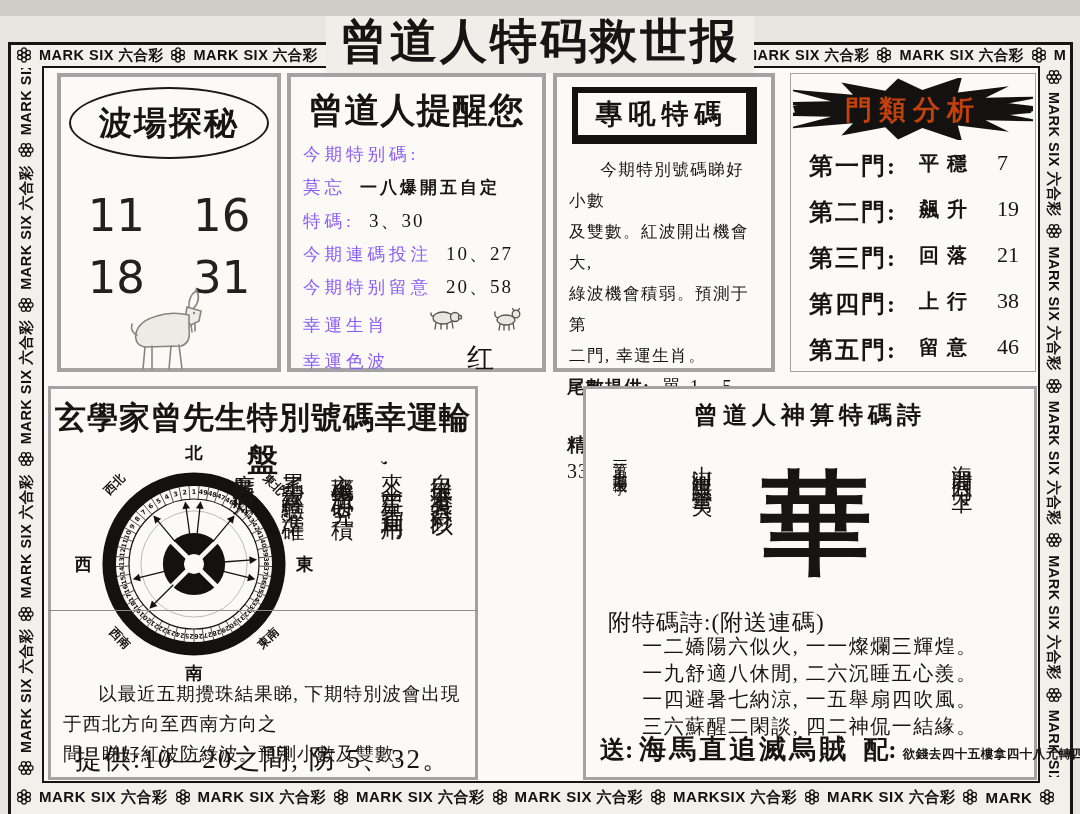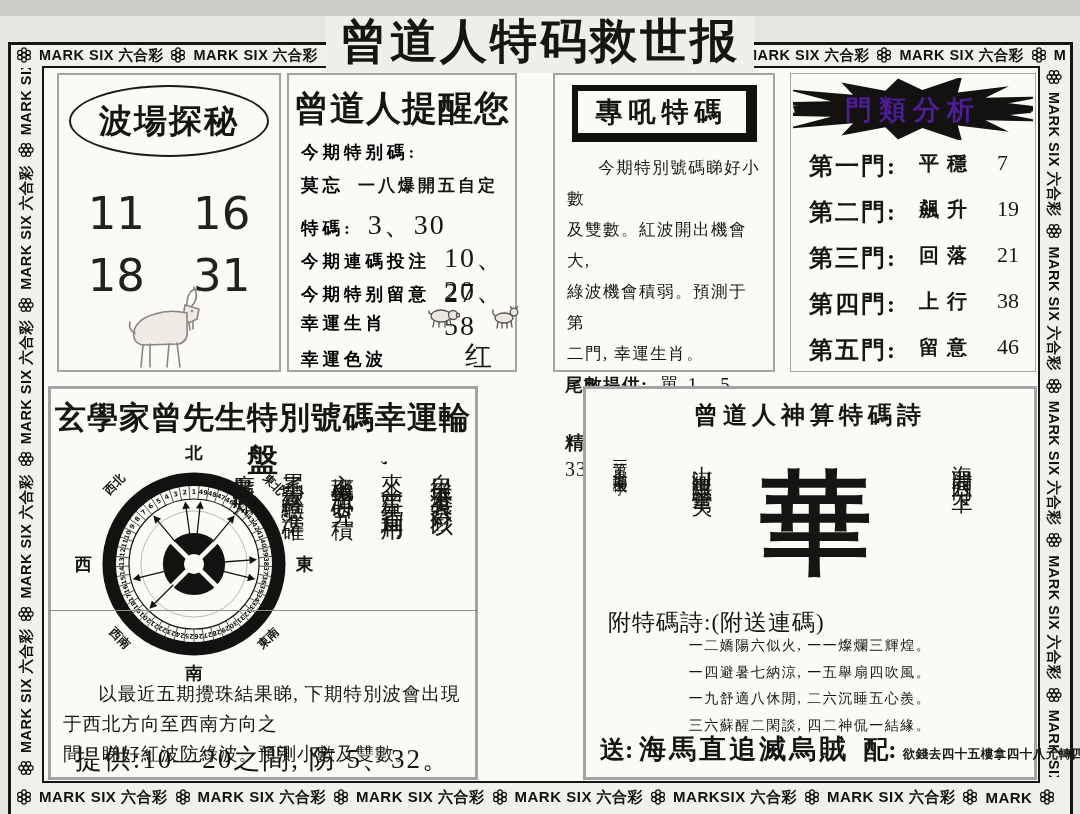--- a/index.html
+++ b/index.html
@@ -19,38 +19,38 @@
   #strip-left{left:12px;top:760px;width:708px;height:28px;transform:rotate(-90deg);transform-origin:0 0;}
   #strip-right{left:1068px;top:53px;width:708px;height:28px;transform:rotate(90deg);transform-origin:0 0;}
 
   
   .masthead{position:absolute;left:50%;top:-6px;transform:translateX(-50%);background:#f0eee8;padding:0 14px;
             font-size:47px;font-weight:900;letter-spacing:3px;z-index:5;white-space:nowrap;}
   .mast-bar{position:absolute;top:31px;width:42px;height:4px;background:#171513;z-index:4;}
   #mast-bar-l{left:330px;} #mast-bar-r{left:708px;}
 
   
-  .box{position:absolute;background:#fbfaf6;border:2px solid #a3a3a3;box-sizing:border-box;}
+  .box{position:absolute;background:#fbfaf6;border:4px solid #a3a3a3;box-sizing:border-box;}
 
   
   #box-bochang{left:57px;top:57px;width:224px;height:299px;}
   .ellipse-title{margin:10px auto 0;width:196px;height:68px;border:2px solid #1b1916;border-radius:50%;
                  display:flex;align-items:center;justify-content:center;font-size:33px;font-weight:700;letter-spacing:2px;}
   .lucky-nums{margin-top:26px;text-align:center;font-family:"DejaVu Sans","Liberation Sans",sans-serif;
               font-size:45px;font-weight:400;color:#232120;}
   .lucky-nums .row{display:flex;justify-content:center;gap:48px;line-height:62px;}
   .goat-wrap{position:absolute;left:58px;top:208px;}
 
   
-  #box-remind{left:287px;top:57px;width:230px;height:299px;}
+  #box-remind{left:287px;top:57px;width:259px;height:299px;}
   .remind-title{text-align:center;margin-top:10px;font-size:35px;font-weight:900;letter-spacing:1px;}
   #remind-rows{margin-top:8px;padding:0 12px;}
   .r-row{display:flex;align-items:baseline;height:33px;}
-  .r-label{flex:0 0 auto;font-size:17.5px;font-weight:700;letter-spacing:4px;color:#000000;}
-  .r-value{margin-left:14px;font-size:28px;letter-spacing:2px;}
+  .r-label{flex:0 0 auto;font-size:17.5px;font-weight:400;letter-spacing:4px;color:#8b5cf6;}
+  .r-value{margin-left:14px;font-size:19px;letter-spacing:2px;}
   .r-row:nth-child(2) .r-value{font-weight:900;font-size:17px;letter-spacing:3px;}
   .r-row:nth-child(7) .r-value{font-size:27px;margin-left:78px;}
   .r-icons{margin-left:40px;display:flex;gap:28px;align-items:center;}
 
   
   #box-zhuanhou{left:553px;top:57px;width:222px;height:299px;}
   .zh-frame{margin:10px auto 0;width:168px;border:6px solid #131210;border-right-width:11px;border-bottom-width:9px;
             padding:3px 0;text-align:center;font-size:27px;font-weight:900;letter-spacing:6px;}
   .zh-body{margin-top:10px;padding:0 12px;font-size:16.5px;line-height:31px;letter-spacing:1.5px;}
   .zh-body .bl:first-child{text-indent:1.9em;}
@@ -58,21 +58,21 @@
   .zh-tail-label{font-weight:700;font-size:18px;letter-spacing:1px;}
   .zh-tail-vals{margin-left:12px;line-height:24px;font-size:19px;letter-spacing:2px;}
   .zh-select{padding:0 10px;margin-top:8px;font-size:18px;}
   .zh-select b{font-size:19px;letter-spacing:1px;}
   .zh-select span{margin-left:8px;font-size:20px;letter-spacing:1px;}
 
   
   #box-menlei{left:790px;top:57px;width:246px;height:299px;border-width:1.5px;}
   .star-wrap{position:relative;margin:4px auto 0;width:240px;height:62px;}
   .star-wrap svg{position:absolute;left:0;top:0;}
-  .star-text{position:absolute;left:0;top:14px;width:100%;text-align:center;color:#4c1d95;
+  .star-text{position:absolute;left:0;top:14px;width:100%;text-align:center;color:#c2410c;
              font-size:27px;font-weight:900;letter-spacing:7px;}
   #menlei-rows{margin-top:10px;padding:0 18px;}
   .m-row{display:flex;align-items:flex-start;height:46px;}
   .m-gate{flex:0 0 102px;font-size:24px;font-weight:900;letter-spacing:2px;}
   .m-word{flex:0 0 78px;font-size:20px;font-weight:700;letter-spacing:8px;margin-left:8px;}
   .m-num{font-size:22px;font-family:"Liberation Serif",serif;}
 
   
   #box-wheel{left:48px;top:370px;width:430px;height:394px;border-width:3px;}
   .wheel-title{text-align:center;margin-top:8px;font-size:31px;font-weight:900;letter-spacing:1px;}
@@ -88,21 +88,21 @@
   
   #box-poem{left:583px;top:370px;width:454px;height:394px;border-width:3px;}
   .poem-title{text-align:center;margin-top:10px;font-size:24px;font-weight:900;letter-spacing:5px;}
   .v-issue{position:absolute;left:24px;top:62px;height:170px;writing-mode:vertical-rl;font-size:14.5px;letter-spacing:2px;}
   .v-left{position:absolute;left:102px;top:60px;height:190px;writing-mode:vertical-rl;font-size:21px;letter-spacing:5px;}
   .big-char{position:absolute;left:163px;top:68px;width:134px;text-align:center;font-size:112px;line-height:1.2;
             font-weight:900;font-family:"Liberation Serif",serif;}
   .v-right{position:absolute;right:58px;top:60px;height:190px;writing-mode:vertical-rl;font-size:21px;letter-spacing:5px;}
   .poem-sub{position:absolute;left:22px;top:218px;font-size:23px;letter-spacing:1px;}
   #poem-lines{position:absolute;left:0;right:0;top:244px;text-align:center;}
-  .poem-line{font-size:14px;line-height:26.5px;letter-spacing:1.5px;}
+  .poem-line{font-size:20px;line-height:26.5px;letter-spacing:1.5px;}
   .send-row{position:absolute;left:14px;right:8px;bottom:10px;display:flex;align-items:baseline;white-space:nowrap;}
   .send-label,.pei-label{font-size:25px;font-weight:700;}
   .send-value{margin-left:6px;font-size:27px;font-weight:900;letter-spacing:3px;}
   .pei-label{margin-left:14px;}
   .pei-value{margin-left:6px;font-size:12.5px;font-weight:700;letter-spacing:.5px;}
 </style>
 </head>
 <body>
 
 <div id="page">
@@ -656,22 +656,22 @@
 
   <div class="box" id="box-poem">
     <div class="poem-title">曾道人神算特碼詩</div>
     <div class="v-issue">第一百一十七期玄機字</div>
     <div class="v-left">山河無限界華夷</div>
     <div class="big-char">華</div>
     <div class="v-right">海門有門分上下</div>
     <div class="poem-sub">附特碼詩:(附送連碼)</div>
     <div id="poem-lines">
         <div class="poem-line">一二嬌陽六似火, 一一燦爛三輝煌。</div>
+        <div class="poem-line">一九舒適八休閒, 二六沉睡五心羨。</div>
         <div class="poem-line">一四避暑七納涼, 一五舉扇四吹風。</div>
-        <div class="poem-line">一九舒適八休閒, 二六沉睡五心羨。</div>
         <div class="poem-line">三六蘇醒二閑談, 四二神侃一結緣。</div>
       </div>
     <div class="send-row">
       <span class="send-label">送:</span>
       <span class="send-value">海馬直追滅烏賊</span>
       <span class="pei-label">配:</span>
       <span class="pei-value">欲錢去四十五樓拿四十八元轉四十三樓買特碼。</span>
     </div>
   </div>
 

